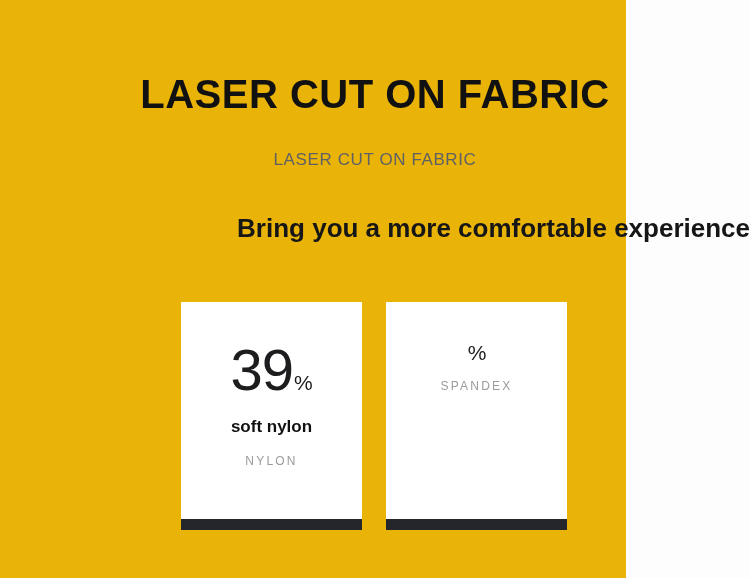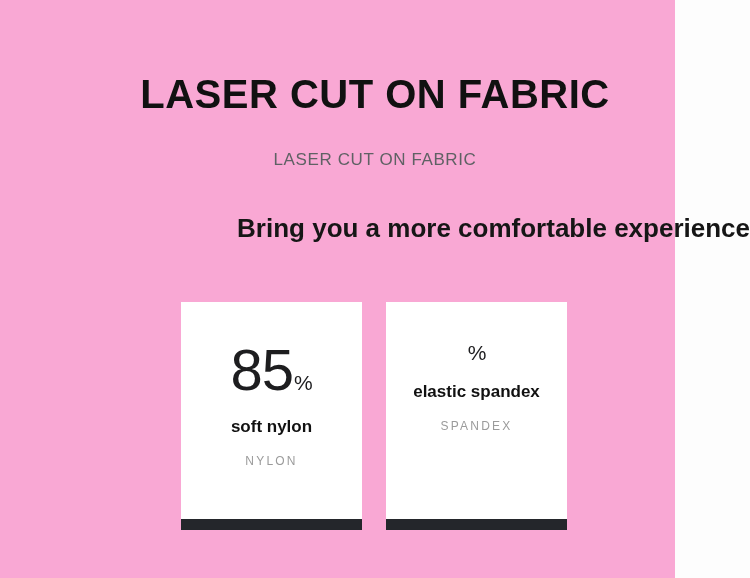--- a/index.html
+++ b/index.html
@@ -10,23 +10,23 @@
     width: 750px;
     height: 578px;
     background: #fdfdfd;
     font-family: "Liberation Sans", sans-serif;
     overflow: hidden;
     position: relative;
   }
 
   .page {
     position: relative;
-    width: 675px;
+    width: 626px;
     height: 578px;
-    background: #f9a8d4;
+    background: #eab308;
   }
 
   
   .hero-title {
     position: absolute;
     top: 70px;
     left: 0;
     width: 750px;
     text-align: center;
     font-family: "Liberation Sans", sans-serif;
@@ -164,35 +164,34 @@
 
   <div class="hero-subtitle">LASER CUT ON FABRIC</div>
 
   <div class="hero-tagline">Bring you a more comfortable experience</div>
 
   <div class="cards-row">
 
     <div class="stat-card">
       <div class="stat-card-body">
         <div class="stat-number-line">
-          <span class="stat-number">85</span>
+          <span class="stat-number">39</span>
           <span class="stat-percent">%</span>
         </div>
         <div class="stat-name">soft nylon</div>
         <div class="stat-material">NYLON</div>
       </div>
       <div class="stat-card-bar"></div>
     </div>
 
     <div class="stat-card">
       <div class="stat-card-body">
         <div class="stat-number-line">
           <span class="stat-percent">%</span>
         </div>
-        <div class="stat-name">elastic spandex</div>
         <div class="stat-material">SPANDEX</div>
       </div>
       <div class="stat-card-bar"></div>
     </div>
 
   </div>
 
 </div>
 
 </body></html>

